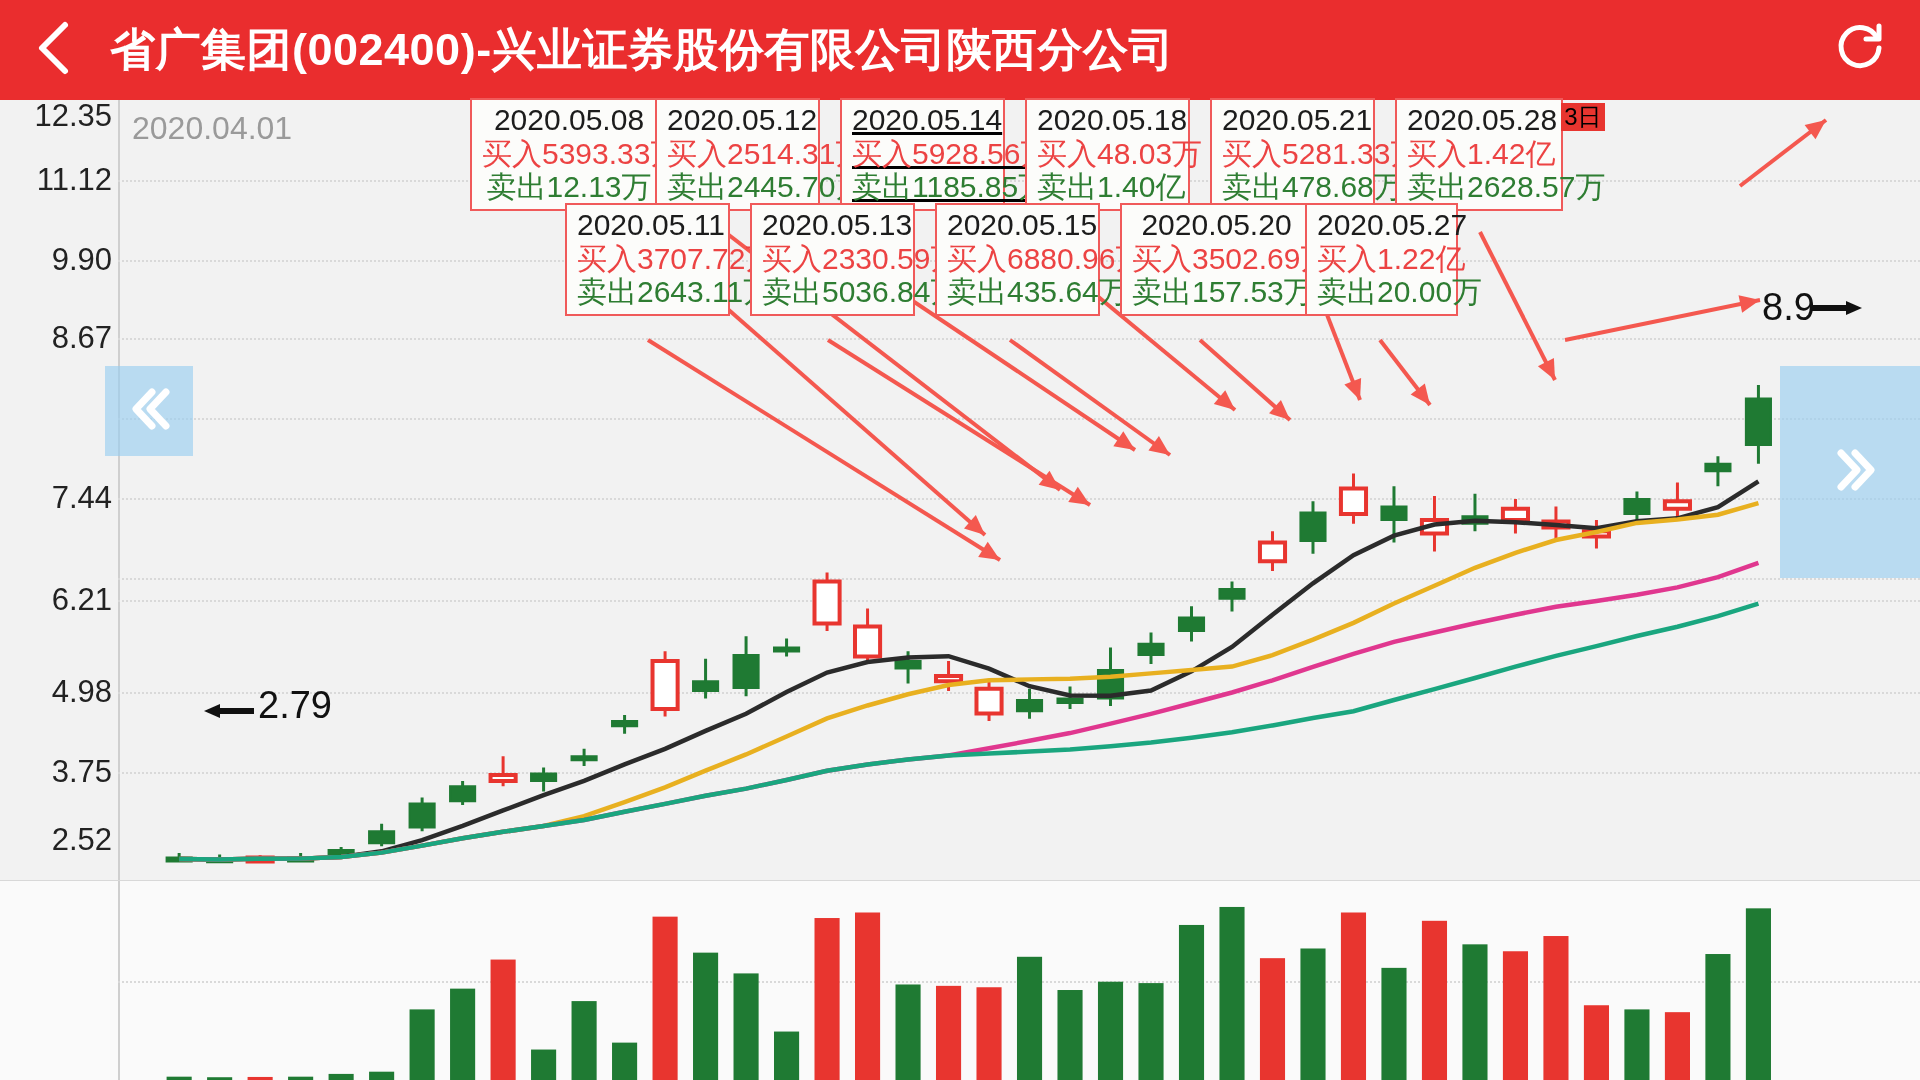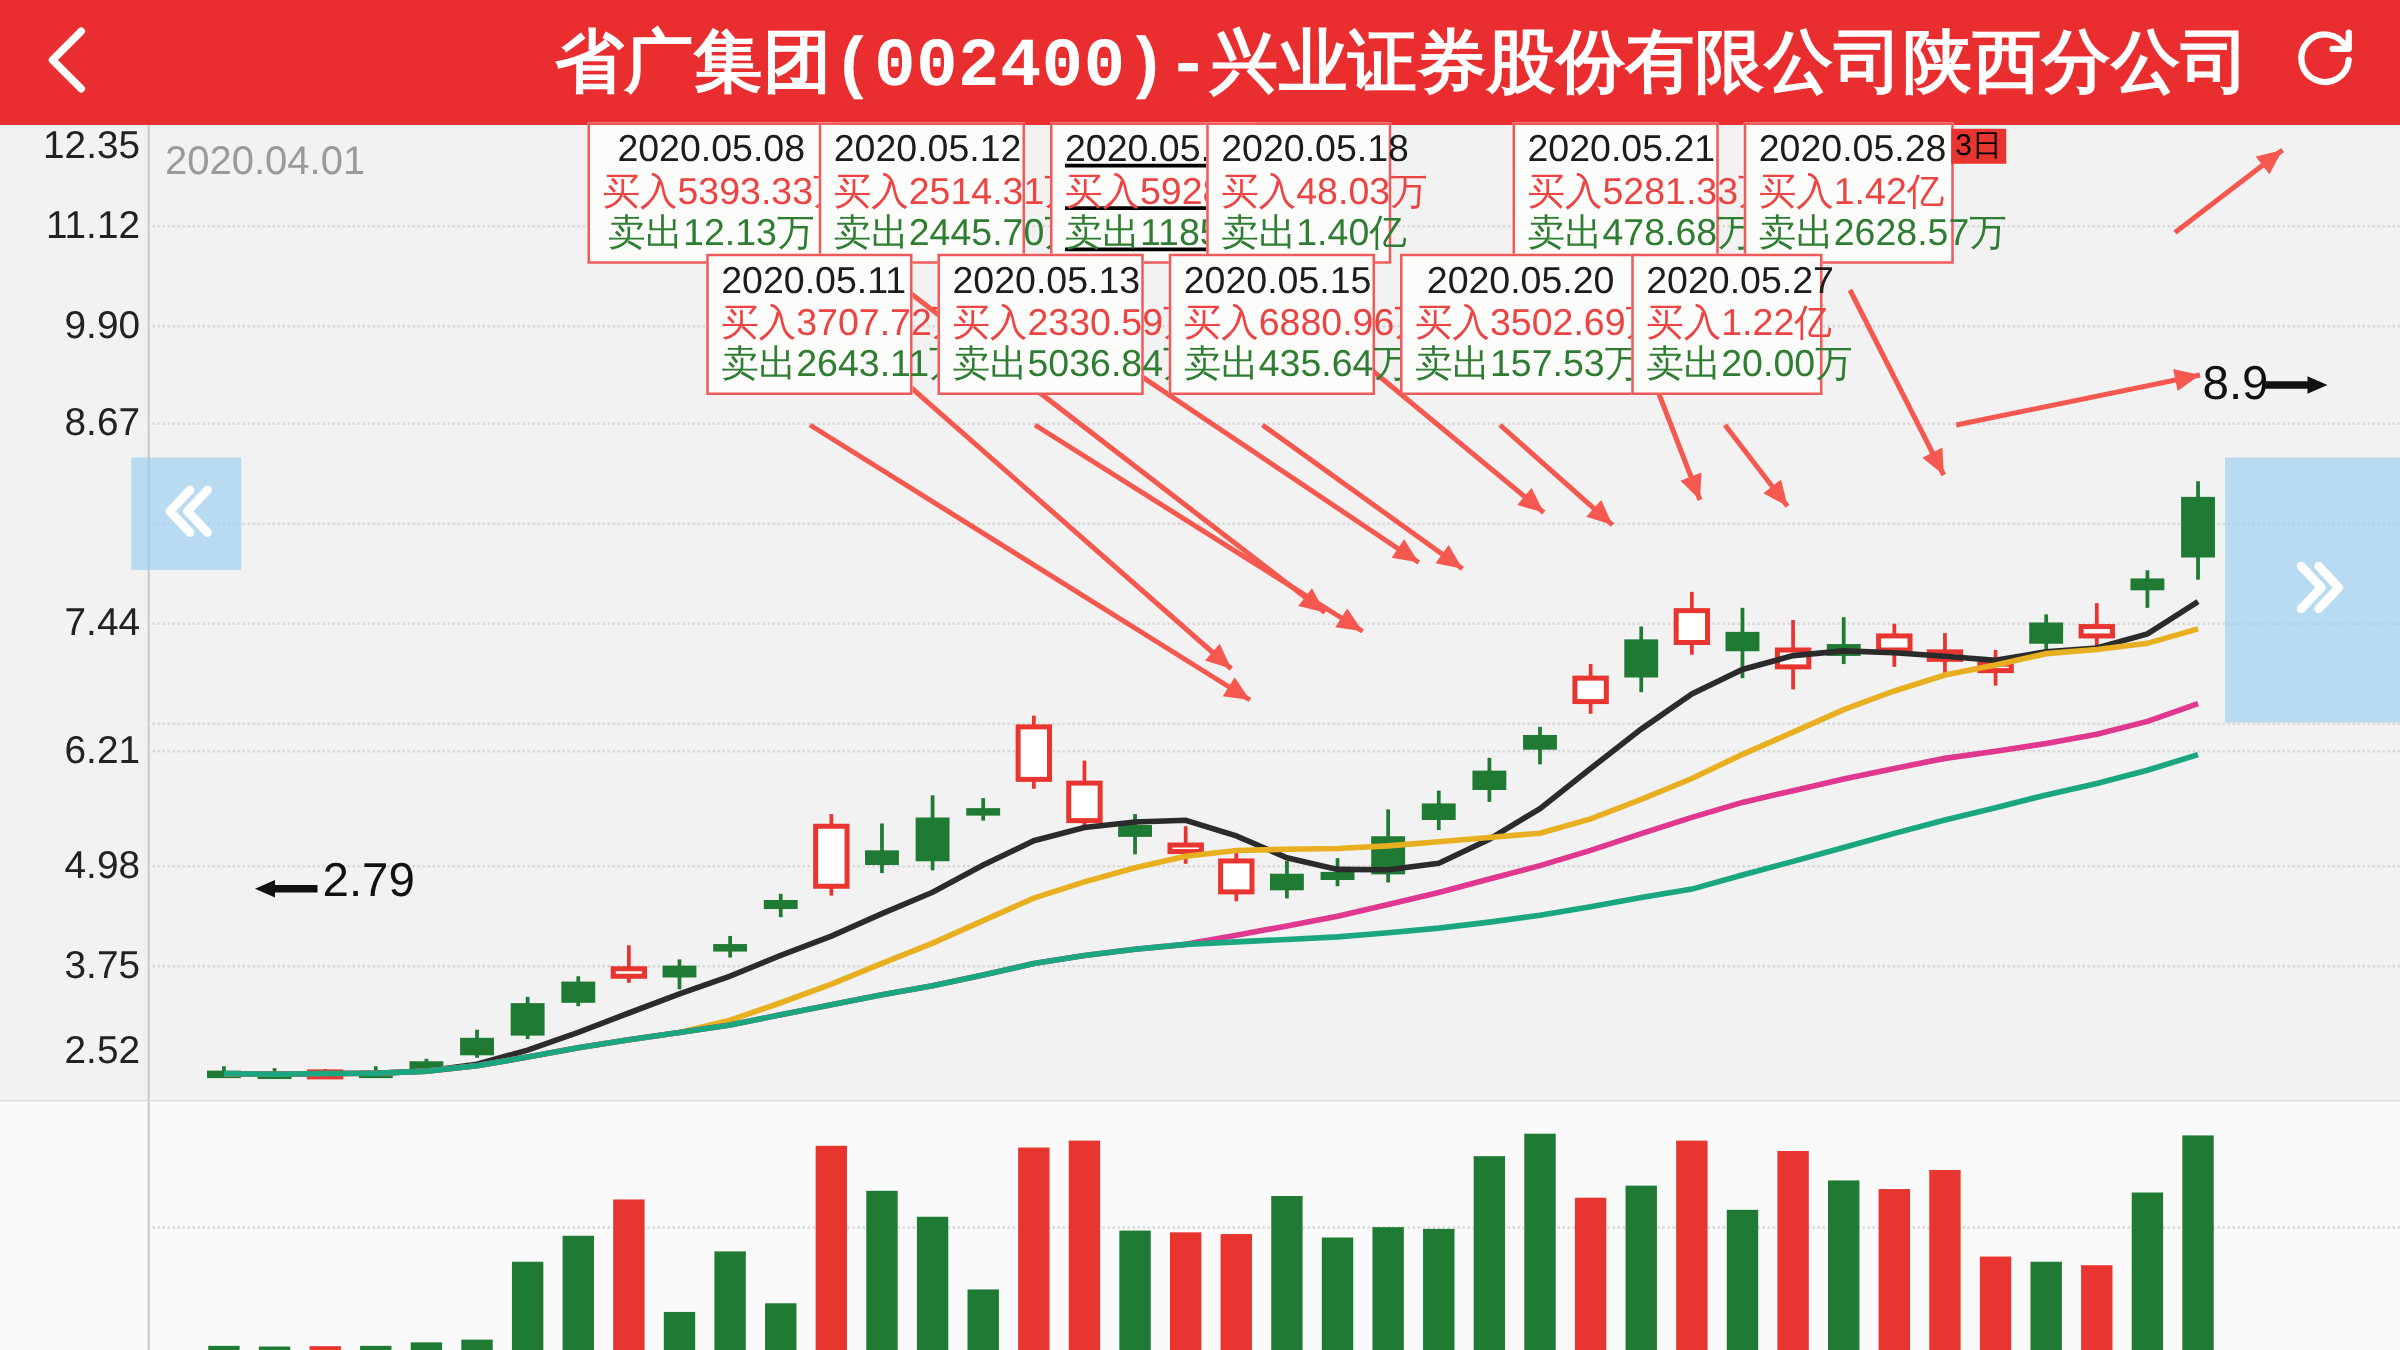--- a/index.html
+++ b/index.html
@@ -7,22 +7,22 @@
               font-family:"Liberation Sans","DejaVu Sans",sans-serif; }
 
   
   #header {
     position:absolute; left:0; top:0; width:1920px; height:100px;
     background:#ea2d2e; display:flex; align-items:center;
   }
   #back-btn { width:110px; height:100px; display:flex; align-items:center; justify-content:center;
               cursor:pointer; }
   #back-btn svg { width:46px; height:58px; }
-  #header-title { flex:1; text-align:right; color:#fff; font-size:55px; font-weight:bold;
-                  letter-spacing:.5px; white-space:nowrap;font-family:Liberation Mono, monospace; }
+  #header-title { flex:1; text-align:left; color:#fff; font-size:45px; font-weight:bold;
+                  letter-spacing:.5px; white-space:nowrap; }
   #refresh-btn { width:120px; height:100px; display:flex; align-items:center; justify-content:center;
                  cursor:pointer; }
   #refresh-btn svg { width:48px; height:52px; }
 
   
   #chart-area { position:absolute; left:0; top:100px; width:1920px; height:780px;
                 background:#f2f2f2; }
   #vol-area   { position:absolute; left:0; top:880px; width:1920px; height:200px;
                 background:#fafafa; border-top:1px solid #d8d8d8; }
 
@@ -266,21 +266,21 @@
     <div class="callout" style="left: 655px; top: 98px; width: 165px;">
       <div class="c-date">2020.05.12</div>
       <div class="c-buy">买入2514.31万</div>
       <div class="c-sell">卖出2445.70万</div>
     </div>
     <div class="callout" style="left: 840px; top: 98px; width: 165px; text-decoration: underline;">
       <div class="c-date">2020.05.14</div>
       <div class="c-buy">买入5928.56万</div>
       <div class="c-sell">卖出1185.85万</div>
     </div>
-    <div class="callout" style="left: 965px; top: 98px; width: 148px;">
+    <div class="callout" style="left: 1025px; top: 98px; width: 165px;">
       <div class="c-date">2020.05.18</div>
       <div class="c-buy">买入48.03万</div>
       <div class="c-sell">卖出1.40亿</div>
     </div>
     <div class="callout" style="left: 1210px; top: 98px; width: 165px;">
       <div class="c-date">2020.05.21</div>
       <div class="c-buy">买入5281.33万</div>
       <div class="c-sell">卖出478.68万</div>
     </div>
     <div class="callout" style="left: 1395px; top: 98px; width: 168px;">

